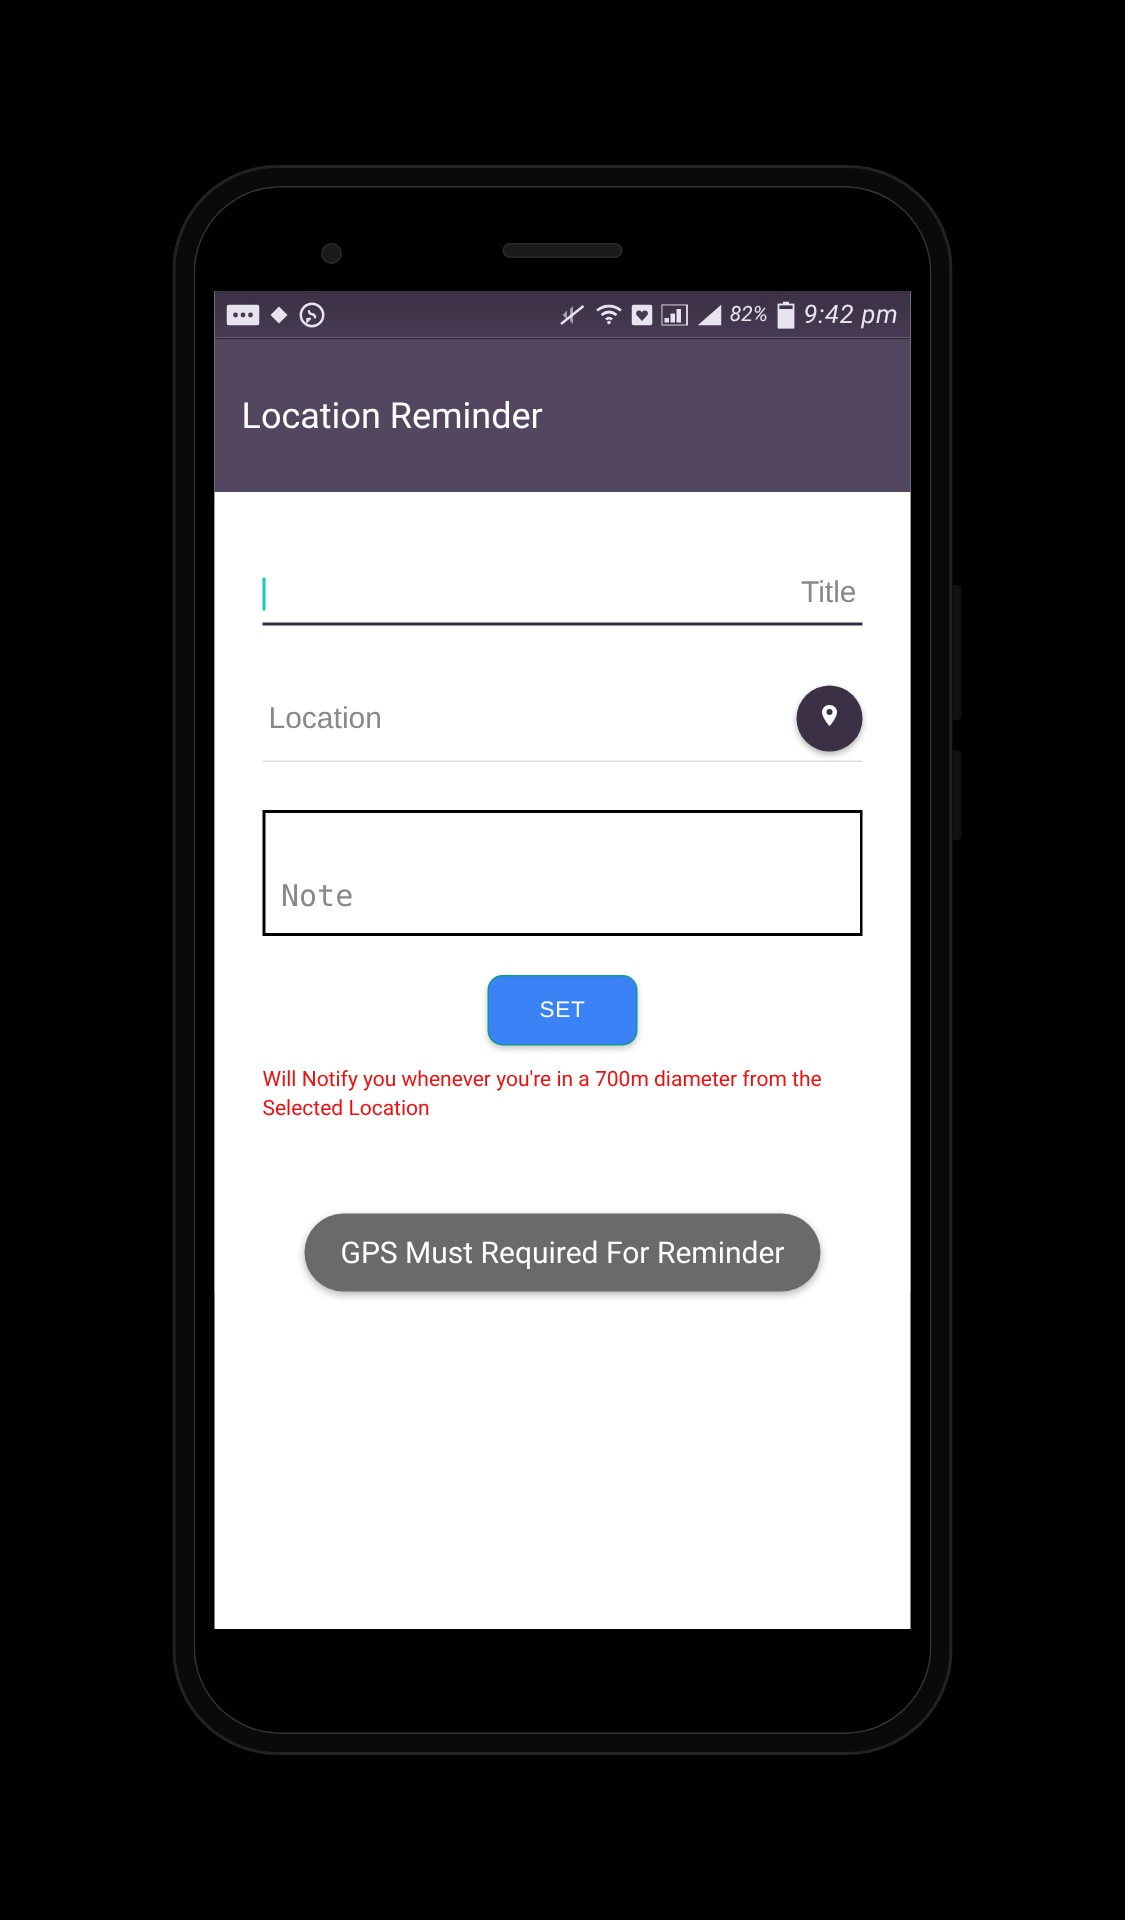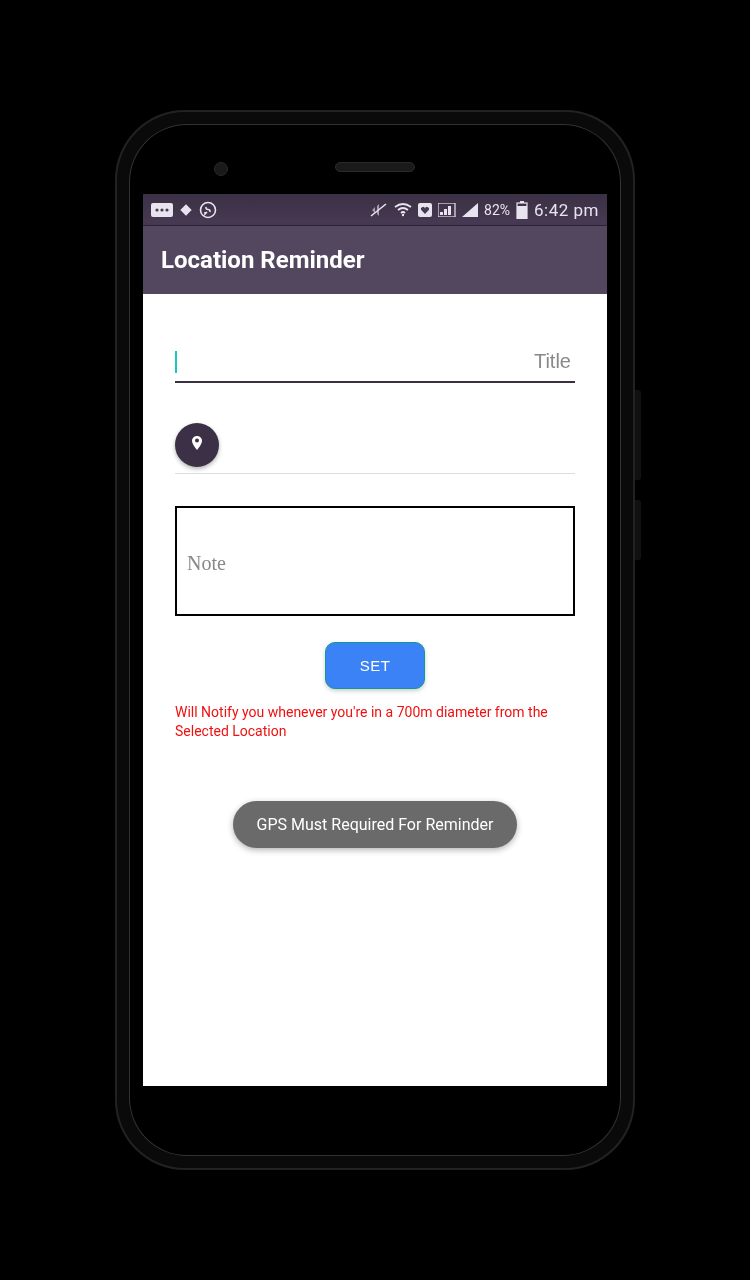--- a/index.html
+++ b/index.html
@@ -75,33 +75,34 @@
   .status-bar {
     height: 32px;
     background: #3d3248;
     background: linear-gradient(#3b3045, #473a53);
     color: #e8e4ef;
     display: flex;
     justify-content: space-between;
     padding: 0 8px;
     font-size: 15px;
     border-bottom: 1px solid #2e2438;
+    font-style: italic;
   }
   .status-left, .status-right {
     display: flex;
     align-items: center;
     gap: 6px;
   }
   .status-left svg, .status-right svg { display: block; }
   .app-header {
     background: #534760;
     color: #fff;
-    padding: 20px 18px;
+    padding: 37px 18px;
     font-size: 24px;
-    font-weight: 700;
+    font-weight: 400;
     box-shadow: 0 3px 6px rgba(0,0,0,.25);
   }
   .content {
     padding: 28px 18px 0 18px;
     background: #fff;
   }
   .card {
     background: #fff;
     padding: 20px 14px 0 14px;
   }
@@ -154,29 +155,28 @@
     background: #3b3045;
     display: flex;
     align-items: center;
     justify-content: center;
     cursor: pointer;
     box-shadow: 0 2px 4px rgba(0,0,0,.3);
   }
   .note-box {
     margin-top: 32px;
     border: 2px solid #000;
-    height: 110px;
+    height: 84px;
     padding: 0 10px;
     font-size: 20px;
     color: #333;
     resize: none;
     width: 100%;
     outline: none;
     line-height: 110px;
-    font-family: Liberation Serif, serif;
   }
   .note-box::placeholder { color: #888; line-height: 110px; }
   .set-btn {
     display: block;
     margin: 22px auto 0 auto;
     background: #3b82f6;
     color: #fff;
     font-size: 15px;
     letter-spacing: 0.5px;
     border: 1px solid #0e9a93;
@@ -190,21 +190,21 @@
     color: #f01010;
     font-size: 14px;
     line-height: 1.35;
   }
   .gps-chip {
     display: block;
     width: fit-content;
     margin: 60px auto 16px auto;
     background: #6a6a6a;
     color: #fff;
-    font-size: 16px;
+    font-size: 20px;
     border-radius: 34px;
     padding: 14px 24px;
     box-shadow: 0 2px 6px rgba(0,0,0,.3);
   }
   .batt-text { font-size: 14px; }
   .clock { font-size: 17px; letter-spacing: .5px; }
 </style>
 </head>
 <body>
 
@@ -272,36 +272,37 @@
               </svg>
           </span>
           <span class="batt-text">82%</span>
           <span>
             <svg width="12" height="18" viewBox="0 0 12 18">
                 <rect x="4" y="0" width="4" height="2" fill="#e8e4ef"></rect>
                 <rect x="1" y="2" width="10" height="16" fill="none" stroke="#e8e4ef" stroke-width="1.2"></rect>
                 <rect x="1" y="5" width="10" height="13" fill="#e8e4ef"></rect>
               </svg>
           </span>
-          <span class="clock">6:42 pm</span>
+          <span class="clock">9:42 pm</span>
         </div>
       </div>
 
       <div class="app-header">
         <span>Location Reminder</span>
       </div>
 
       <div class="content">
         <div class="card">
 
           <div class="field-line">
             <input class="text-input focus caret" type="text" placeholder="Title" style="">
           </div>
 
           <div class="location-row">
+            <input class="location-input" type="text" placeholder="Location" style="">
             <div class="loc-btn">
               <span>
                 <svg width="22" height="22" viewBox="0 0 22 22">
                     <circle cx="11" cy="11" r="10" fill="#3b3045"></circle>
                     <path d="M11 4 C8 4 6 6.2 6 8.8 C6 12.5 11 18 11 18 C11 18 16 12.5 16 8.8 C16 6.2 14 4 11 4 Z" fill="#fff"></path>
                     <circle cx="11" cy="8.6" r="2" fill="#3b3045"></circle>
                   </svg>
               </span>
             </div>
           </div>

